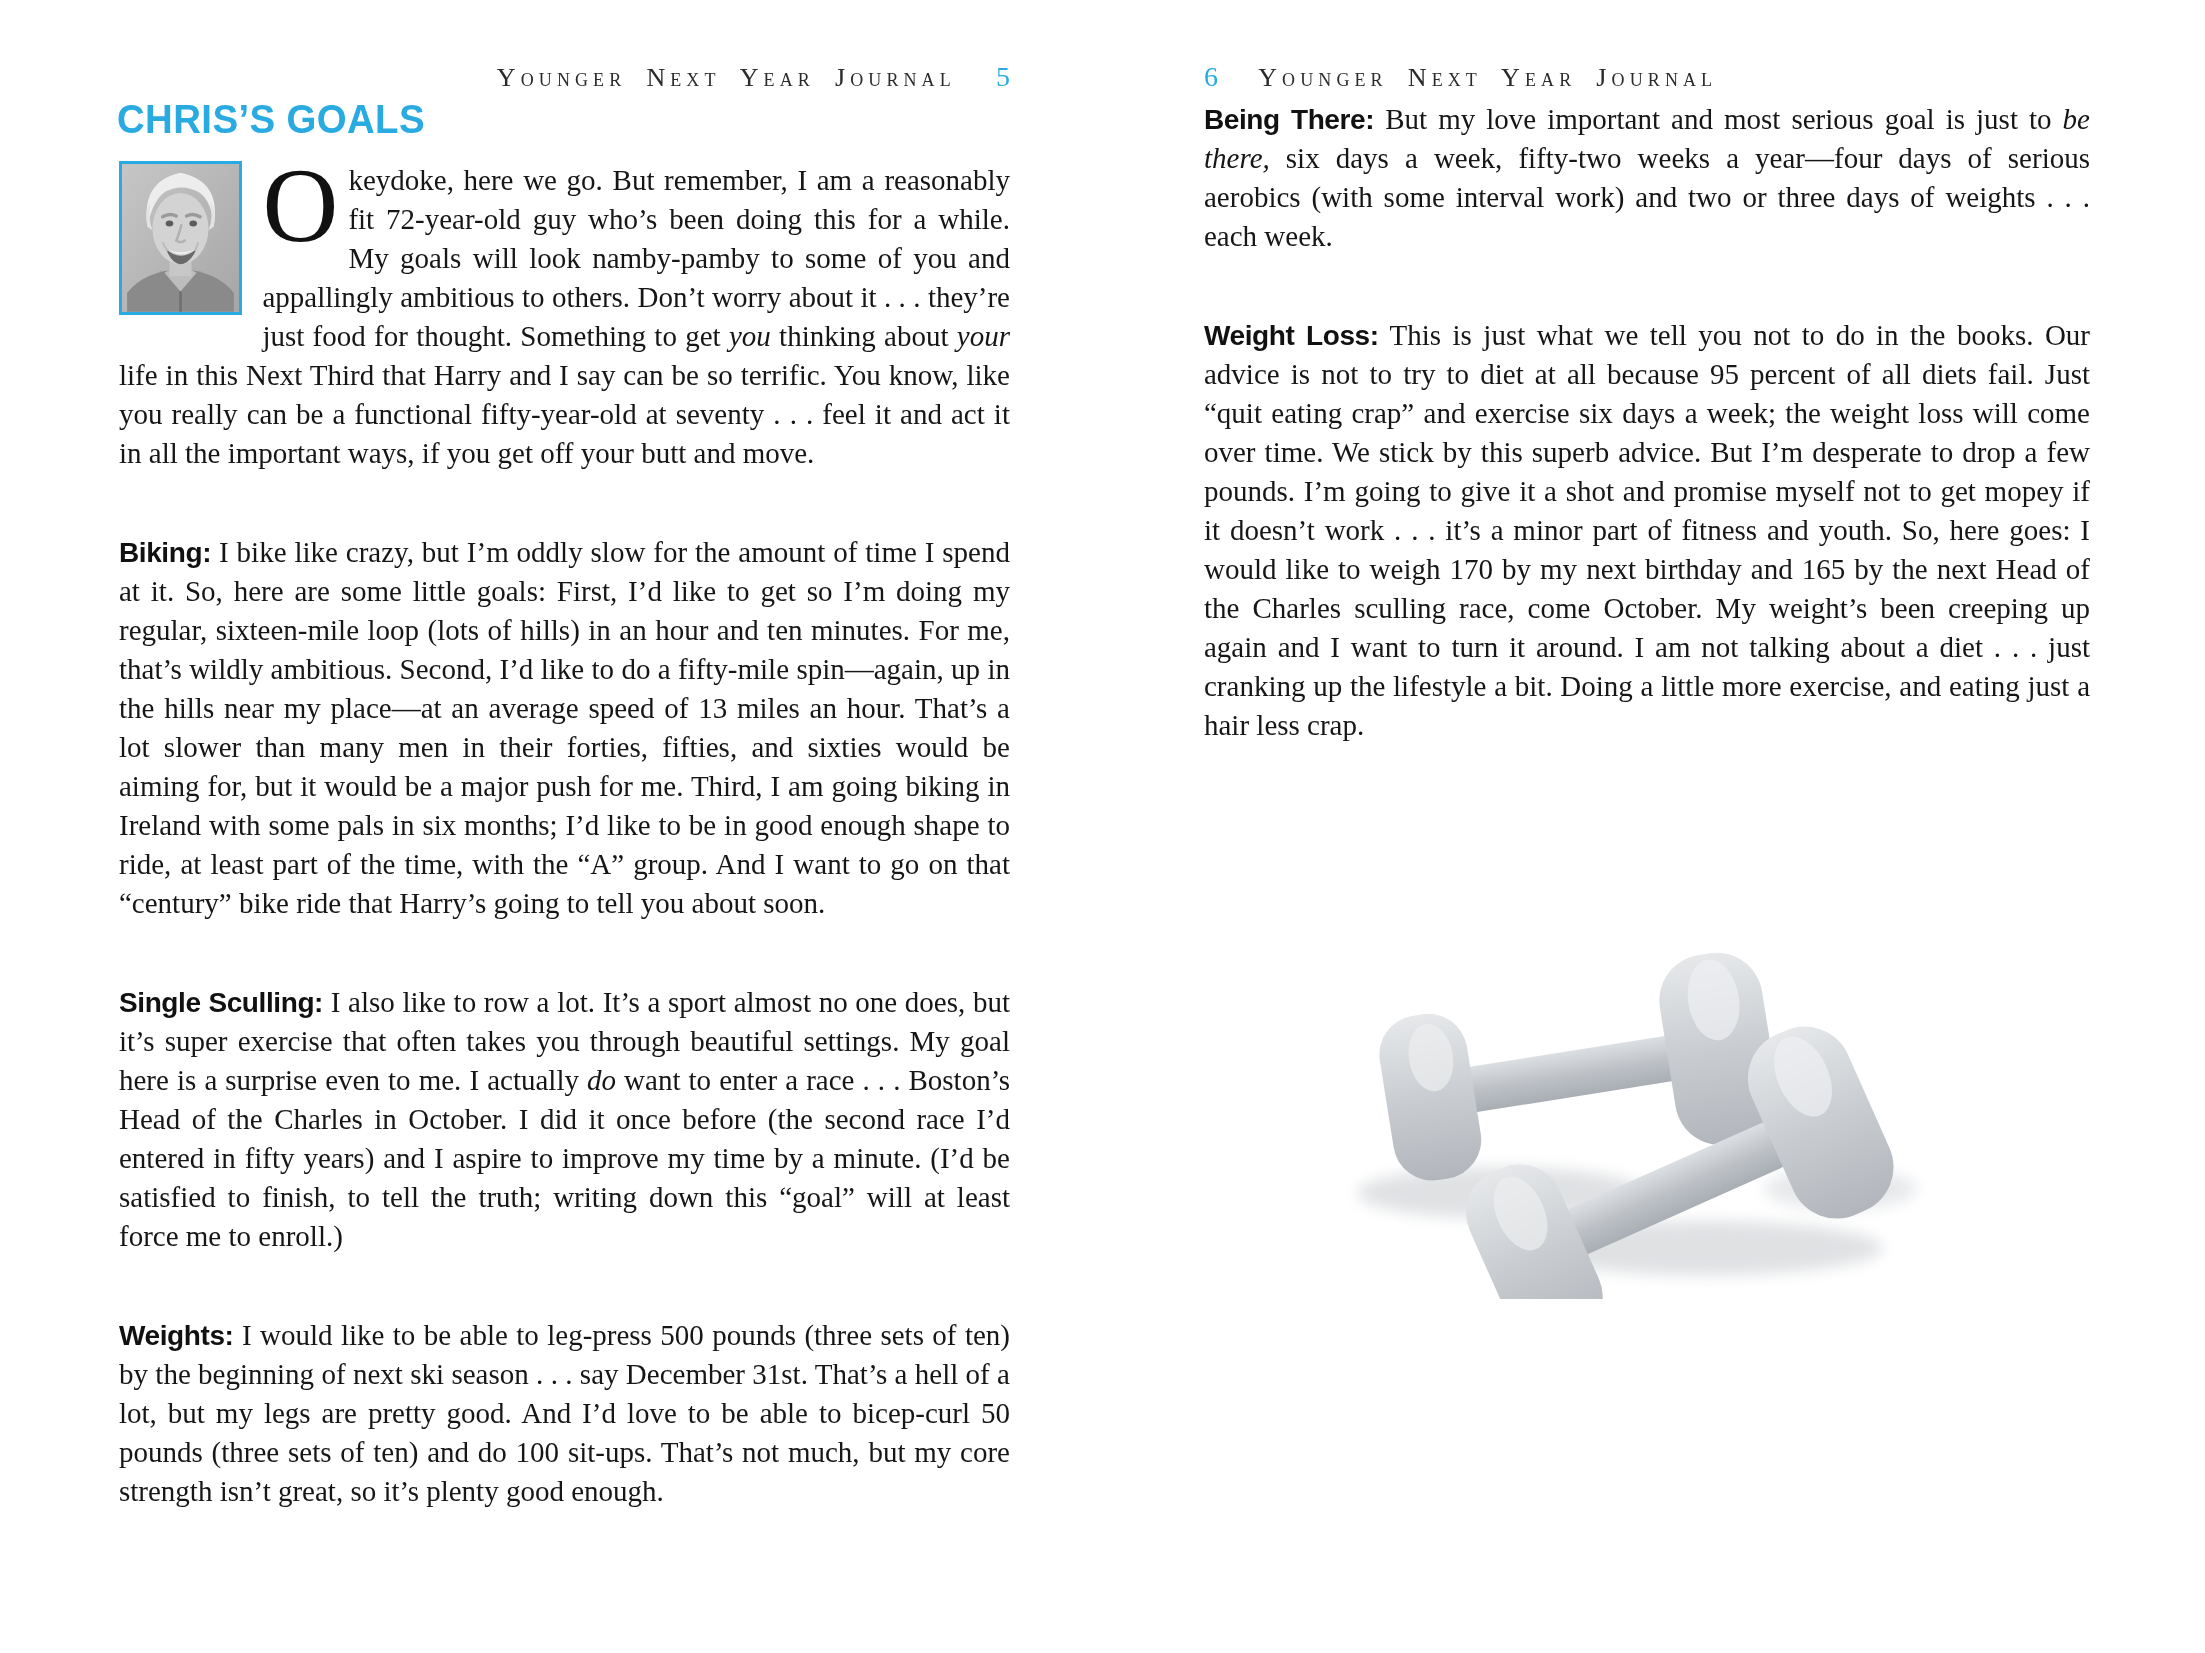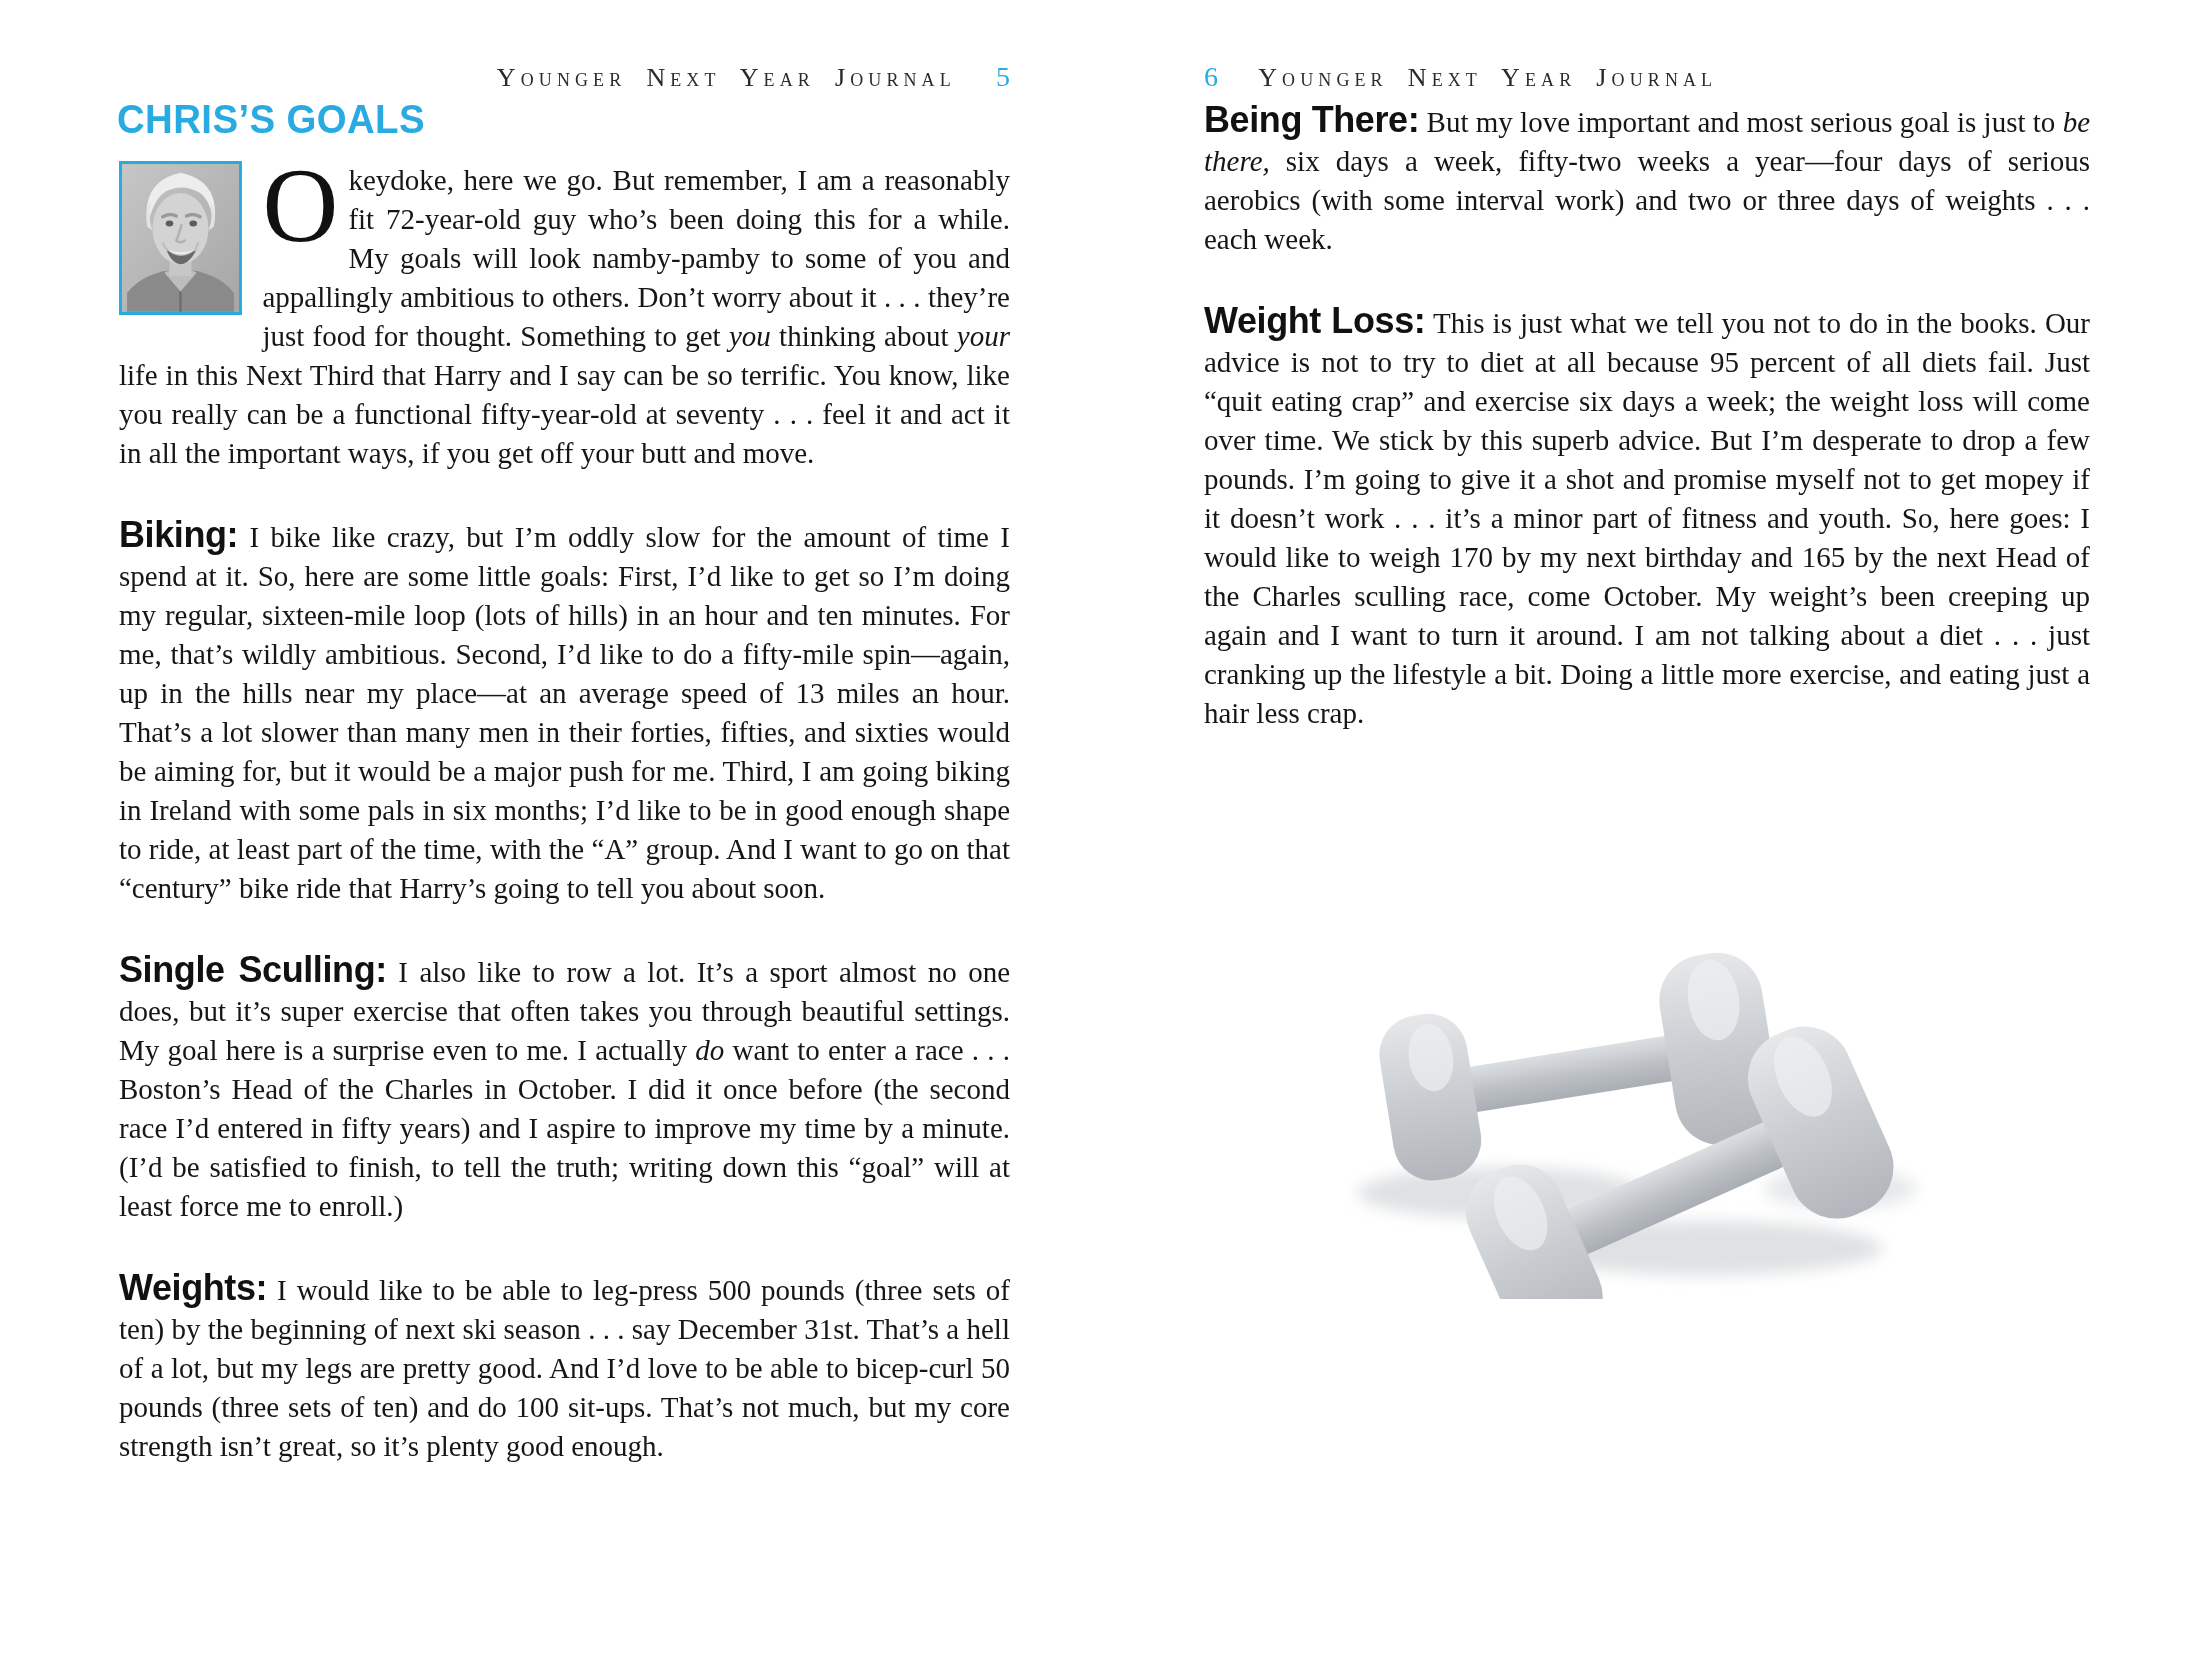--- a/index.html
+++ b/index.html
@@ -58,25 +58,25 @@
     left: 1204px;
     top: 100px;
     width: 886px;
   }
   .body-para {
     margin: 0;
     font-size: 29px;
     line-height: 39px;
     text-align: justify;
   }
-  .body-para + .body-para { margin-top: 42px; }
+  .body-para + .body-para { margin-top: 60px; }
   .lead {
     font-family: "Liberation Sans", "DejaVu Sans", sans-serif;
     font-weight: bold;
-    font-size: 36px;
+    font-size: 28px;
     letter-spacing: -0.4px;
     color: #111111;
   }
   em { font-style: italic; }
 
   
   .portrait {
     float: left;
     width: 117px;
     height: 148px;

